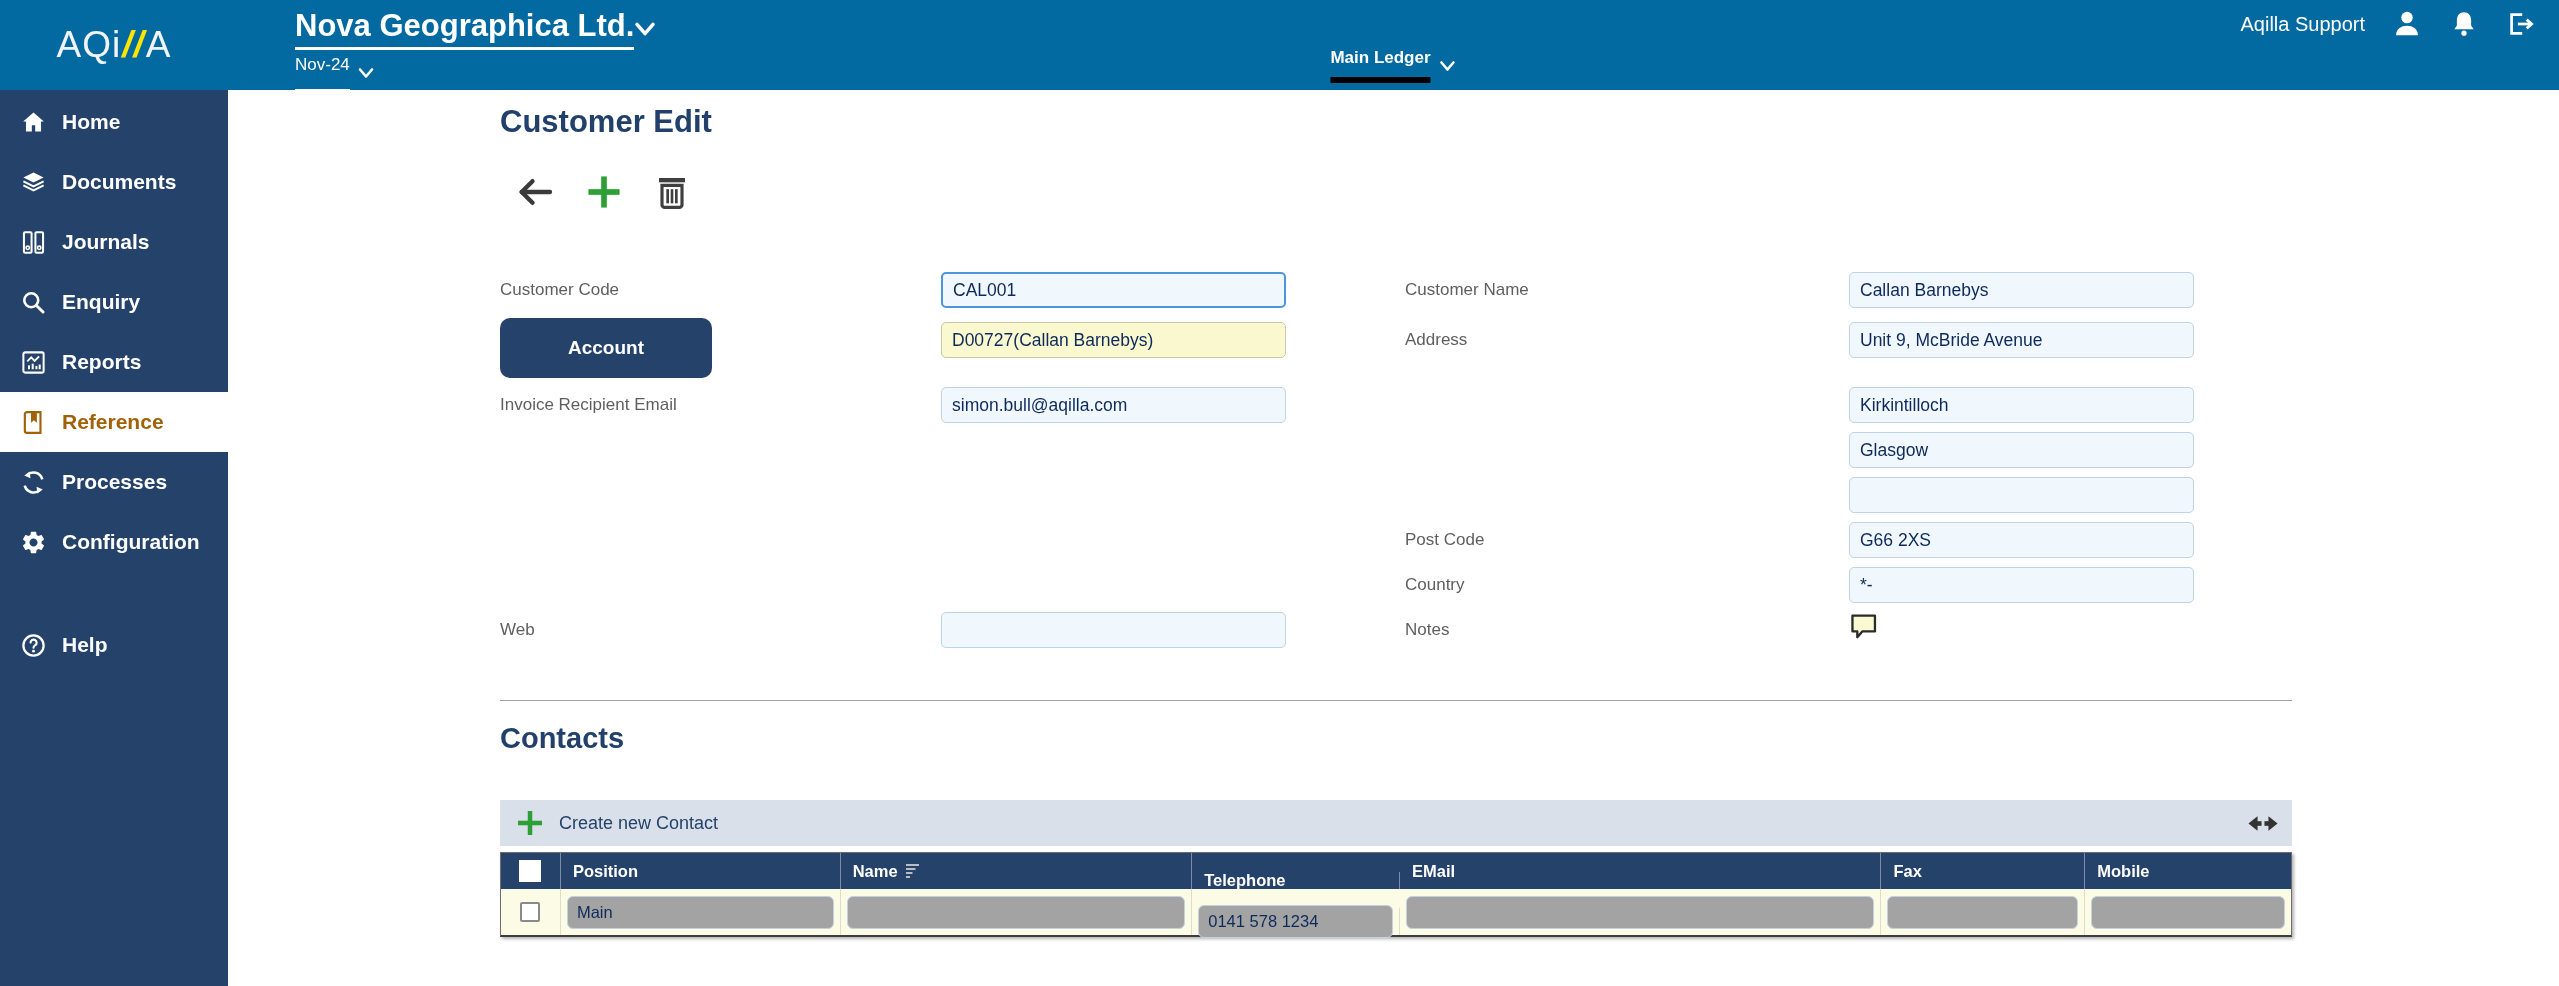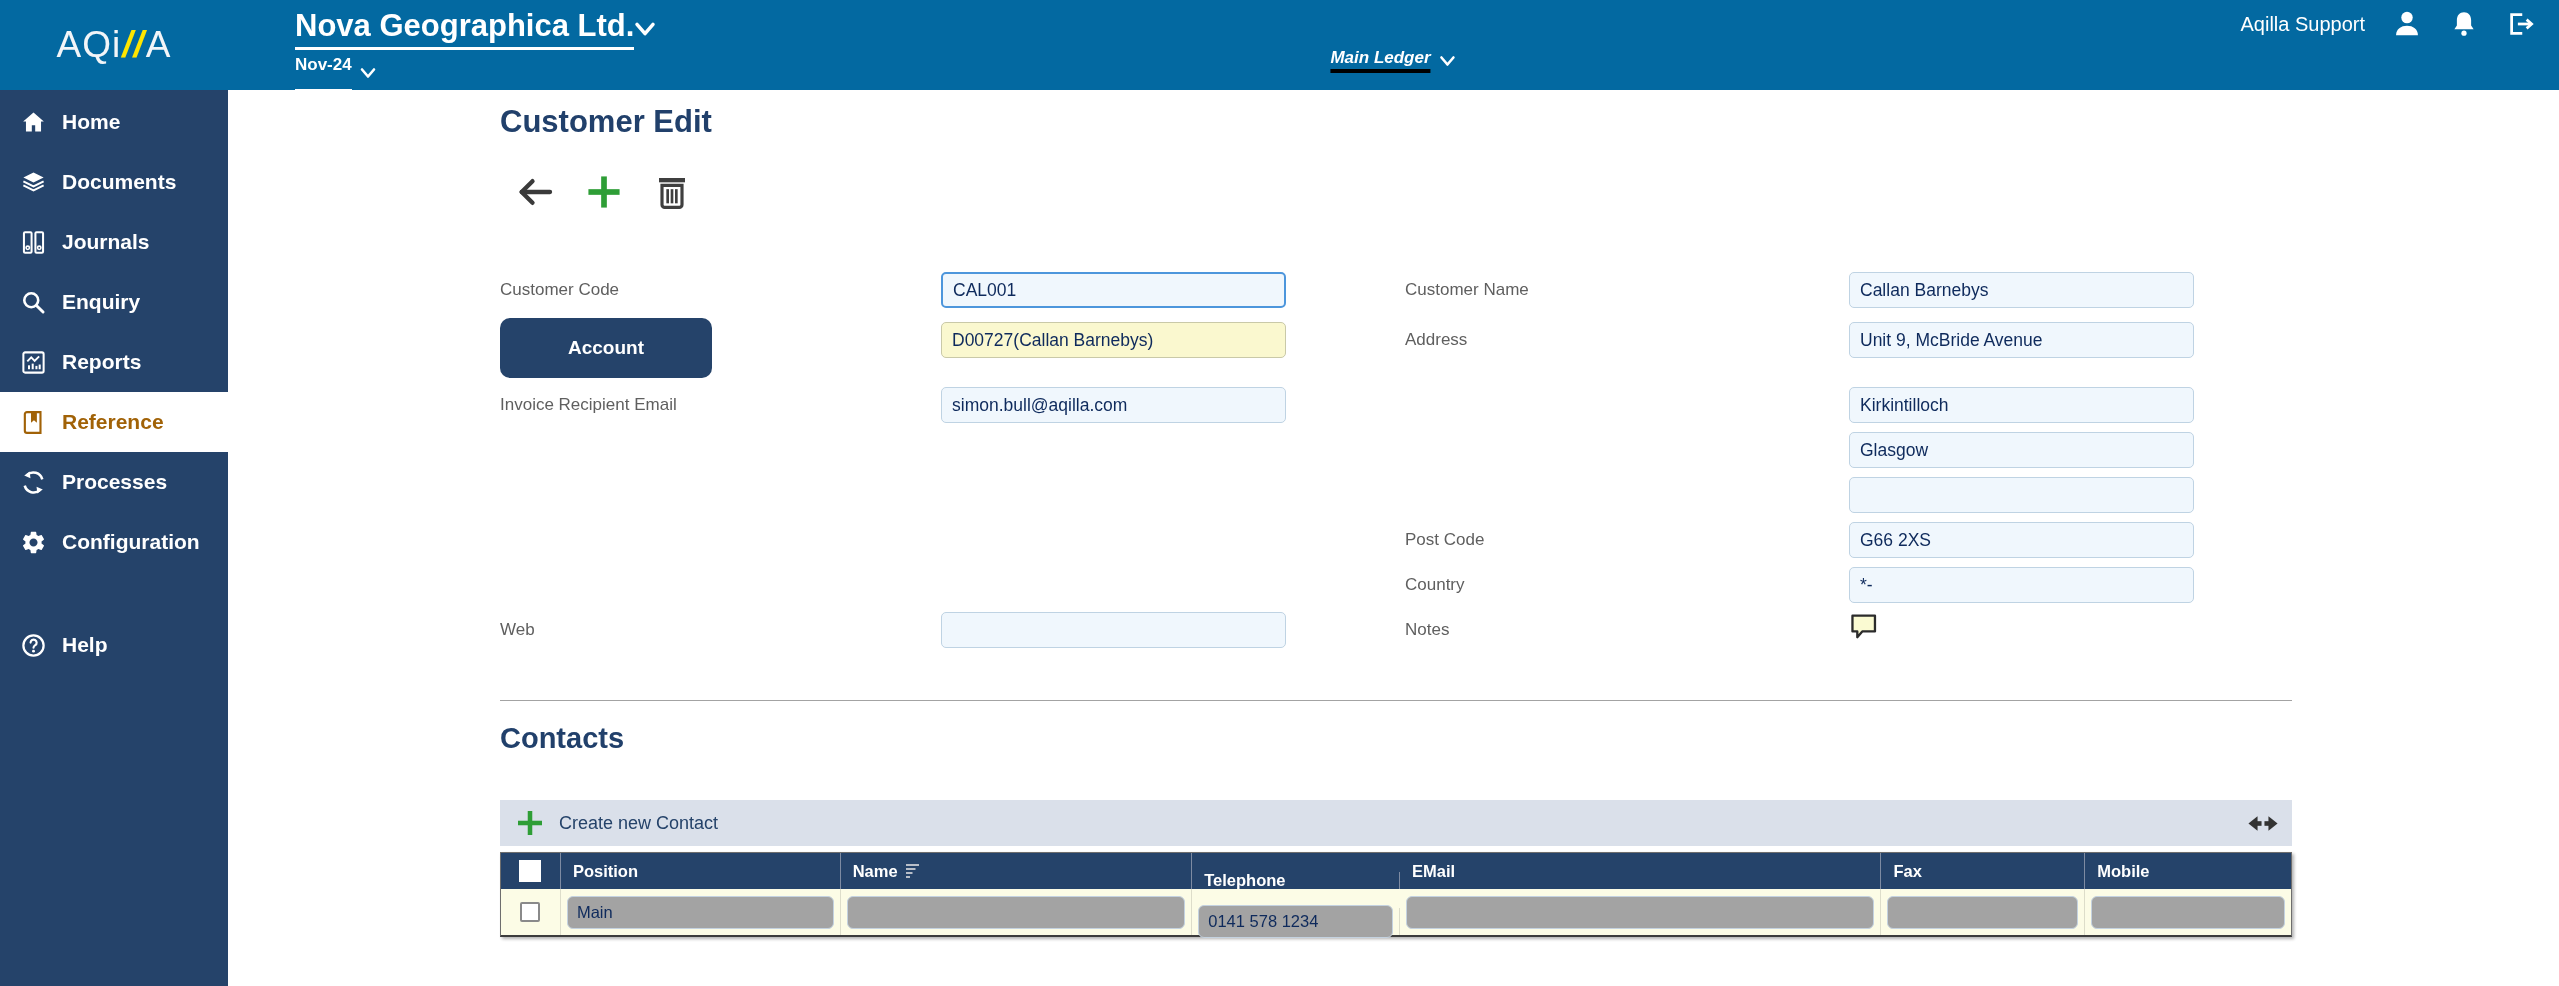--- a/index.html
+++ b/index.html
@@ -9,23 +9,23 @@
 
   
   .hdr { position:absolute; left:0; top:0; width:2559px; height:90px; background:#0369a1; color:#fff; z-index:5; }
   .logo { position:absolute; left:0; top:0; width:228px; height:90px; display:flex; align-items:center; justify-content:center;
           font-size:37px; letter-spacing:1px; color:#F2F5F8; cursor:pointer; }
   .logo .slash { color:#FFE600; font-style:italic; font-weight:bold; margin:0 1px; }
   .company-block { position:absolute; left:295px; top:8px; }
   .company-line { display:flex; align-items:center; gap:0; }
   .company { font-size:31px; font-weight:bold; border-bottom:3px solid #fff; padding-bottom:3px; cursor:pointer; }
   .period-line { display:flex; align-items:center; gap:8px; margin-top:5px; }
-  .period { font-size:17px; font-weight:bold; border-bottom:2px solid #fff; padding-bottom:14px; cursor:pointer; }
+  .period { font-size:17px; font-weight:normal; border-bottom:2px solid #fff; padding-bottom:14px; cursor:pointer; }
   .ledger-block { position:absolute; left:1393px; top:48px; transform:translateX(-50%); display:flex; align-items:center; gap:9px; cursor:pointer; }
-  .ledger { font-size:17px; font-weight:bold; border-bottom:4px solid #000000; padding-bottom:1px;font-style:italic; }
+  .ledger { font-size:17px; font-weight:bold; border-bottom:6px solid #000000; padding-bottom:9px; }
   .user-block { position:absolute; right:22px; top:0; height:48px; display:flex; align-items:center; gap:26px; }
   .user-name { font-size:20px; }
   .hicon { display:flex; align-items:center; justify-content:center; cursor:pointer; }
 
   
   .sidebar { position:absolute; left:0; top:90px; width:228px; height:896px; background:#25436A; z-index:4; }
   .nav-item { display:flex; align-items:center; height:60px; padding-left:20px; gap:15px; color:#fff; font-size:21px; font-weight:bold; cursor:pointer; }
   .nav-item.selected { background:#fff; color:#a16207; }
   .nav-item svg { flex:0 0 auto; }
   .nav-gap { height:43px; }

